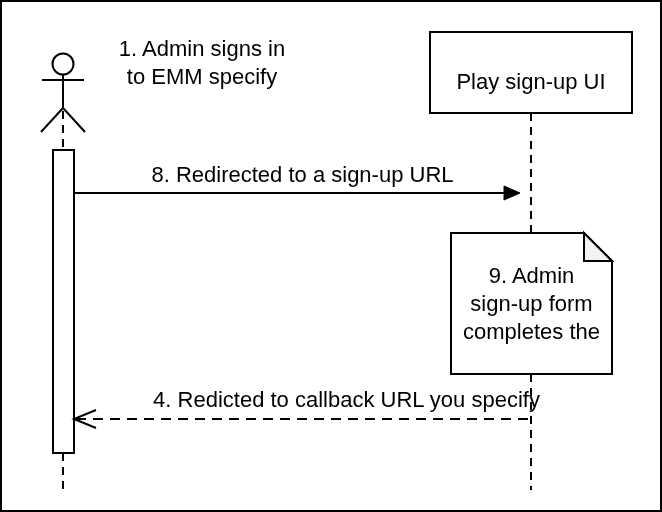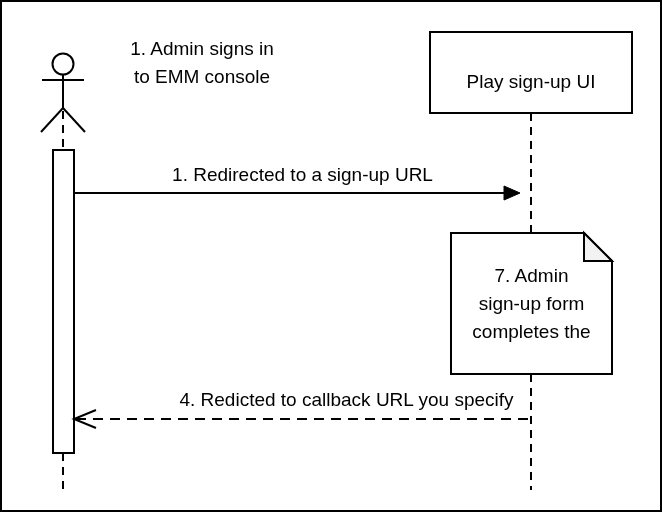--- a/index.html
+++ b/index.html
@@ -20,21 +20,21 @@
   }
   .shapes {
     position: absolute;
     top: 0;
     left: 0;
     width: 662px;
     height: 512px;
   }
   .label {
     position: absolute;
-    font-size: 19px;
+    font-size: 22px;
     line-height: 28px;
     text-align: center;
     color: #000000;
     white-space: nowrap;
   }
   .actor-label {
     left: 100px;
     top: 33px;
     width: 200px;
   }
@@ -95,28 +95,28 @@
 
     <path d="M 449 231 L 582 231 L 610 259 L 610 372 L 449 372 Z" fill="#ffffff" stroke="#000000" stroke-width="2"></path>
     <path d="M 582 231 L 582 259 L 610 259 Z" fill="#f2f2f2" stroke="#000000" stroke-width="2"></path>
 
     <line x1="74" y1="417" x2="529" y2="417" stroke="#000000" stroke-width="2" stroke-dasharray="10 7"></line>
     <path d="M 94 408 L 72 417 L 94 426" fill="none" stroke="#000000" stroke-width="2"></path>
   </svg>
 
   <div class="label actor-label">
     <div>1. Admin signs in</div>
-    <div>to EMM console</div>
+    <div>to EMM specify</div>
   </div>
 
   <div class="label ui-box-label">Play sign-up UI</div>
 
-  <div class="label msg2-label">1. Redirected to a sign-up URL</div>
+  <div class="label msg2-label">8. Redirected to a sign-up URL</div>
 
   <div class="label note-label">
-    <div>7. Admin</div>
+    <div>9. Admin</div>
     <div>sign-up form</div>
     <div>completes the</div>
   </div>
 
   <div class="label msg4-label">4. Redicted to callback URL you specify</div>
 
 </div>
 
 </body></html>

